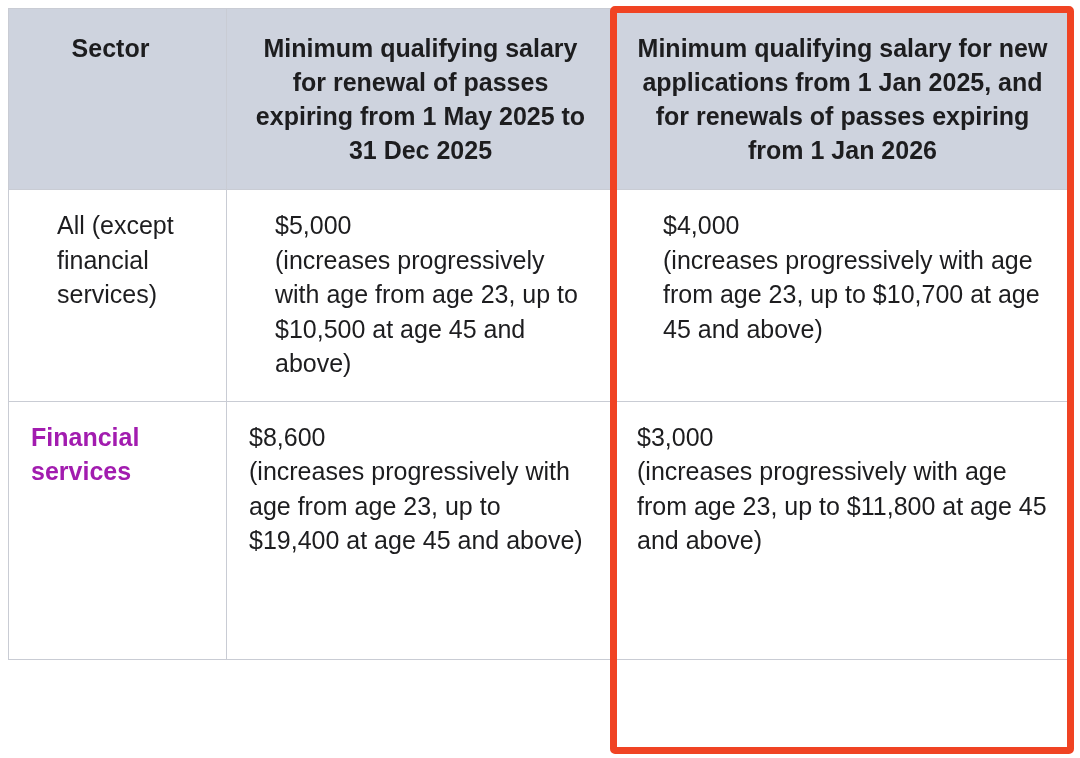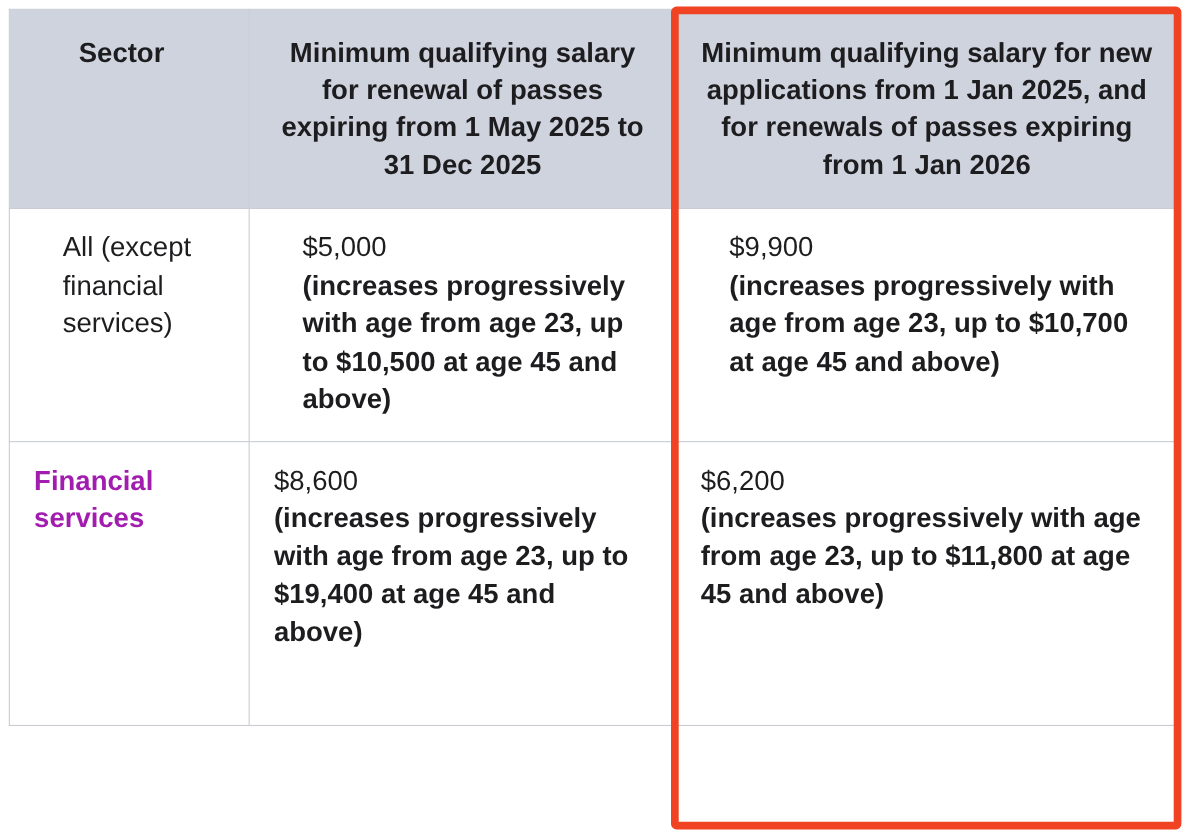--- a/index.html
+++ b/index.html
@@ -52,21 +52,21 @@
     font-size: 25px;
     line-height: 1.55;
   }
   td.sector-cell .plain { color: #1d1d1f; }
   td.sector-cell a.link {
     color: #a21caf;
     font-weight: bold;
     text-decoration: none;
   }
   .amount { display: block; }
-  .note { display: block; font-weight: bold; }
+  .note { display: block; }
   tbody tr.first-row td { height: 200px; padding-left: 48px; }
   tbody tr.second-row td { height: 258px; }
 
   
   #highlight-box {
     position: absolute;
     border: 7px solid #f04323;
     border-radius: 5px;
     pointer-events: none;
   }
@@ -92,34 +92,34 @@
     <tbody>
       <tr class="first-row">
         <td class="sector-cell">
           <span class="plain">All (except financial services)</span>
         </td>
         <td>
           <span class="amount">$5,000</span>
           <span class="note">(increases progressively with age from age 23, up to $10,500 at age 45 and above)</span>
         </td>
         <td>
-          <span class="amount">$9,900</span>
+          <span class="amount">$4,000</span>
           <span class="note">(increases progressively with age from age 23, up to $10,700 at age 45 and above)</span>
         </td>
       </tr>
       <tr class="second-row">
         <td class="sector-cell">
           <a class="link" href="#">Financial services</a>
         </td>
         <td>
           <span class="amount">$8,600</span>
           <span class="note">(increases progressively with age from age 23, up to $19,400 at age 45 and above)</span>
         </td>
         <td>
-          <span class="amount">$6,200</span>
+          <span class="amount">$3,000</span>
           <span class="note">(increases progressively with age from age 23, up to $11,800 at age 45 and above)</span>
         </td>
       </tr>
     </tbody>
   </table>
 
   <div id="highlight-box" style="left: 610px; top: 6px; width: 464px; height: 748px; border-color: rgb(240, 67, 35);"></div>
 
 </div>
 

